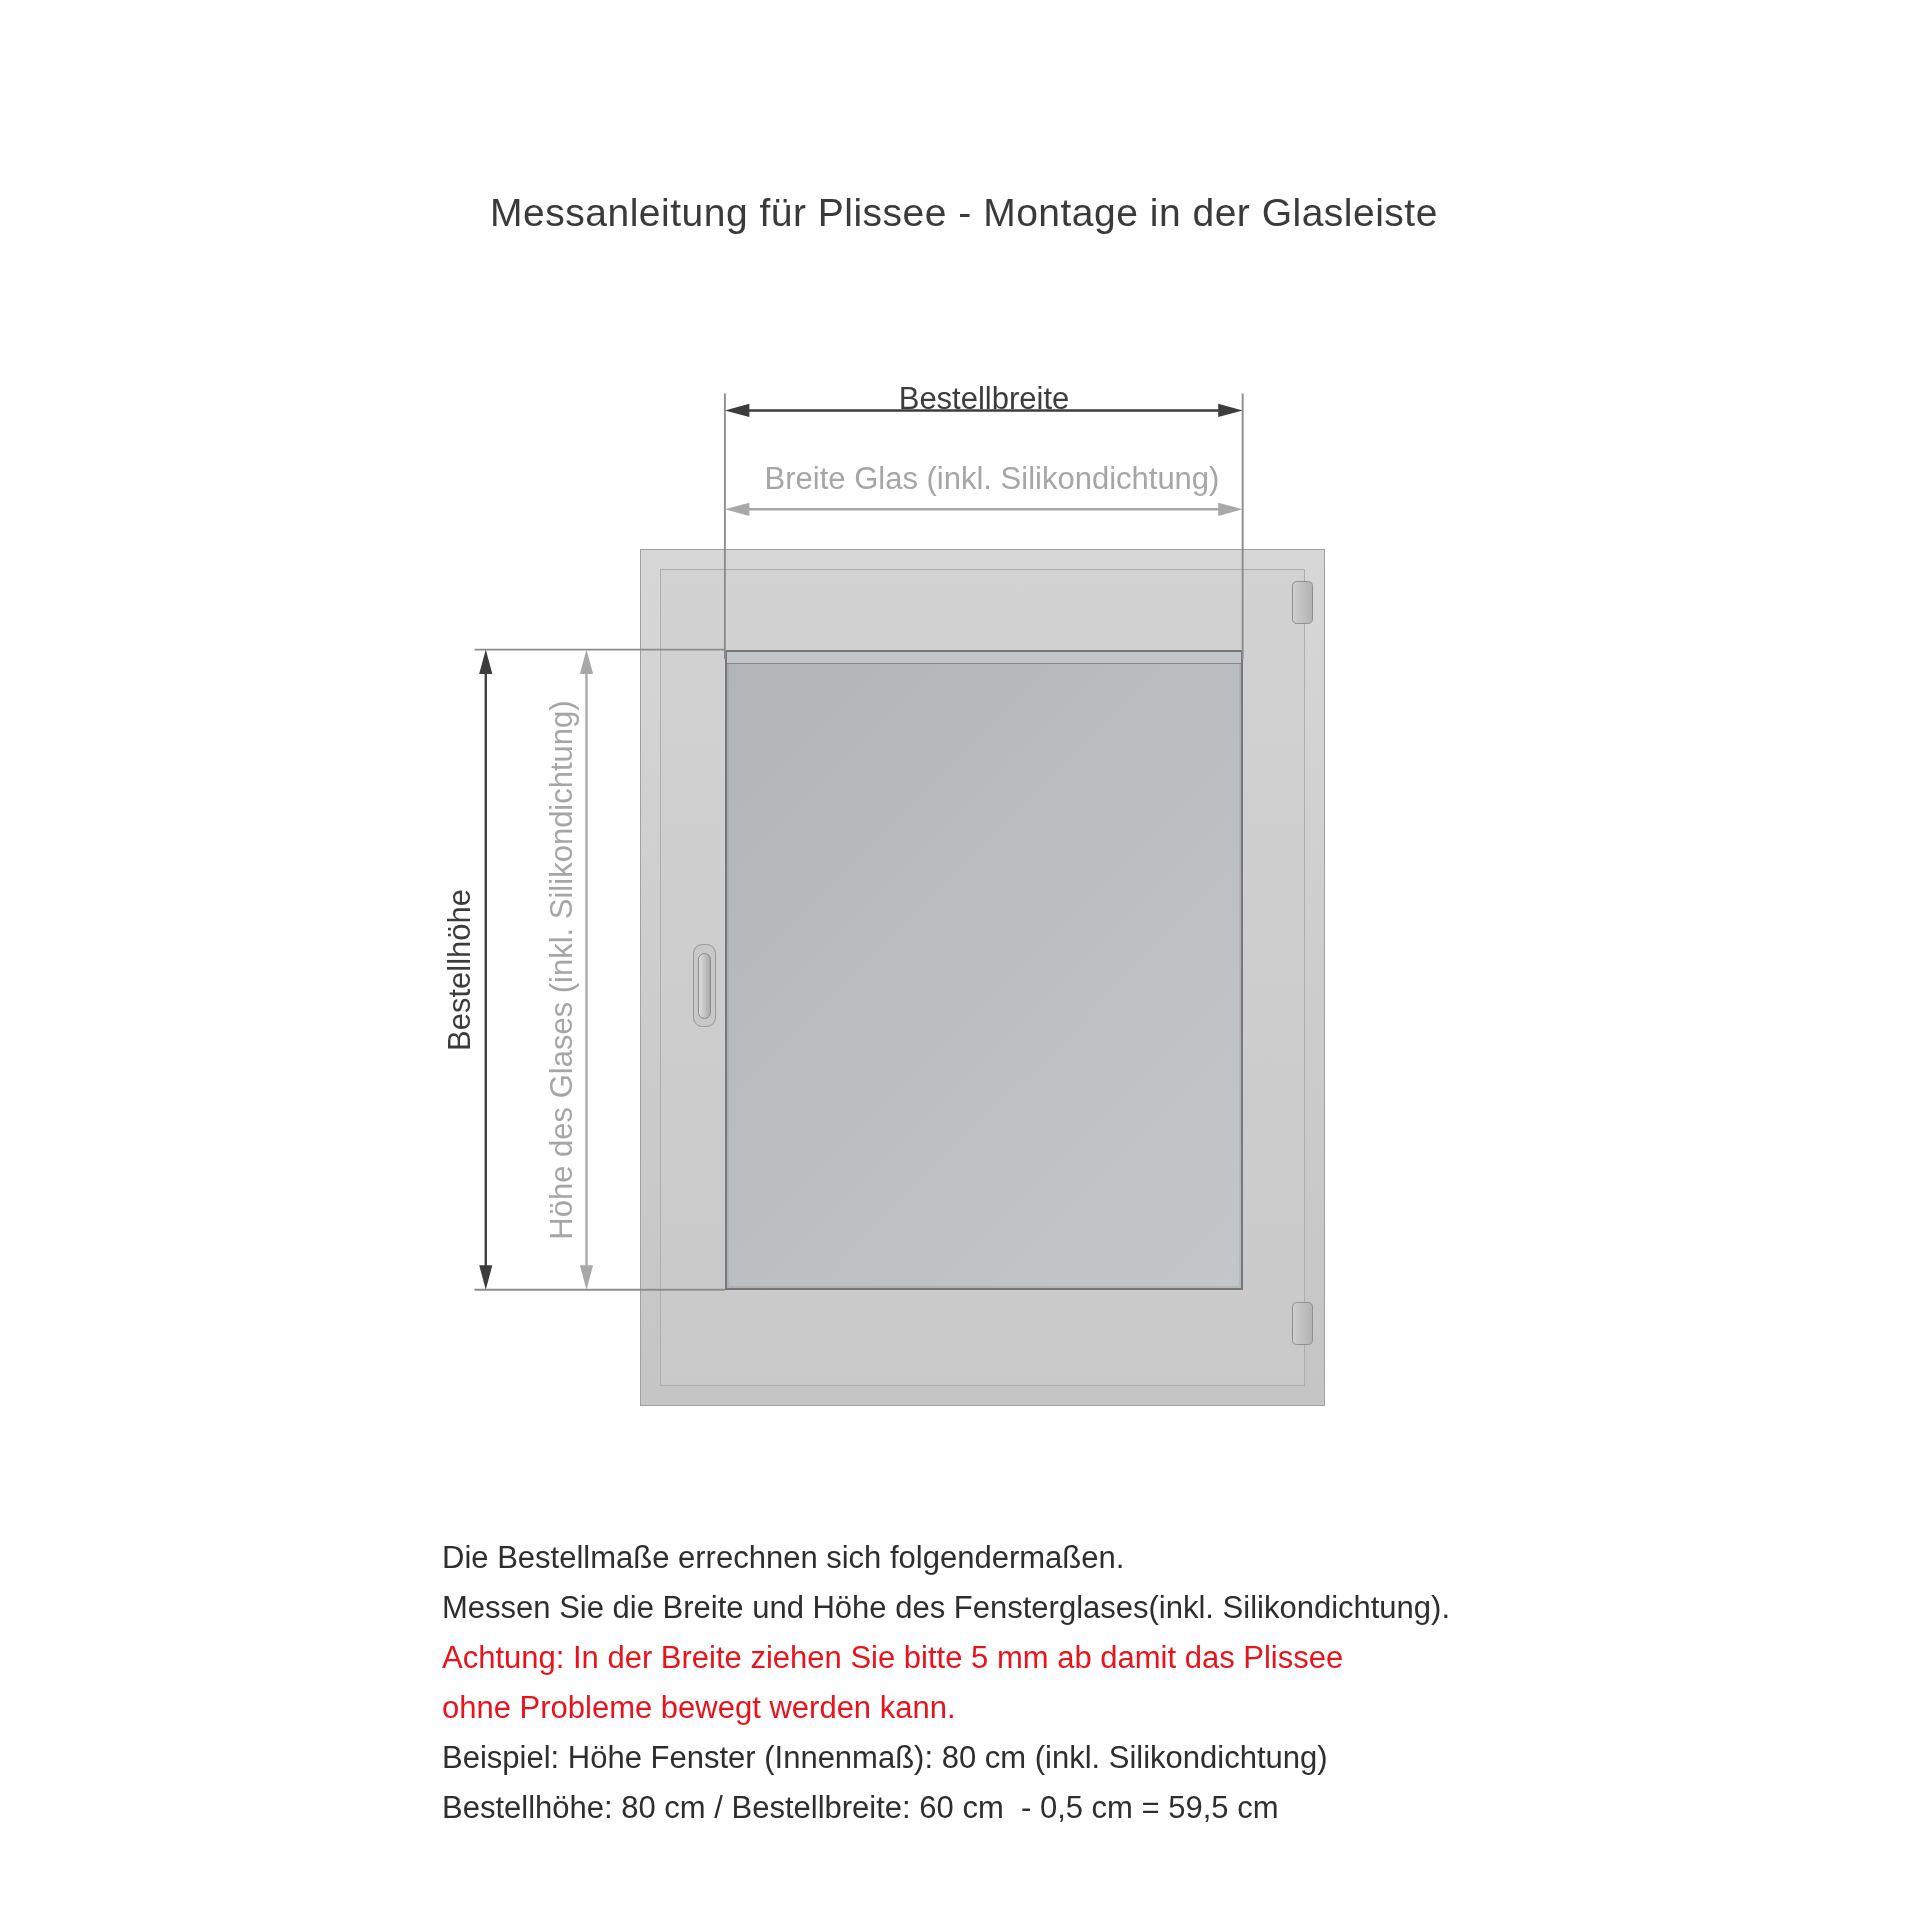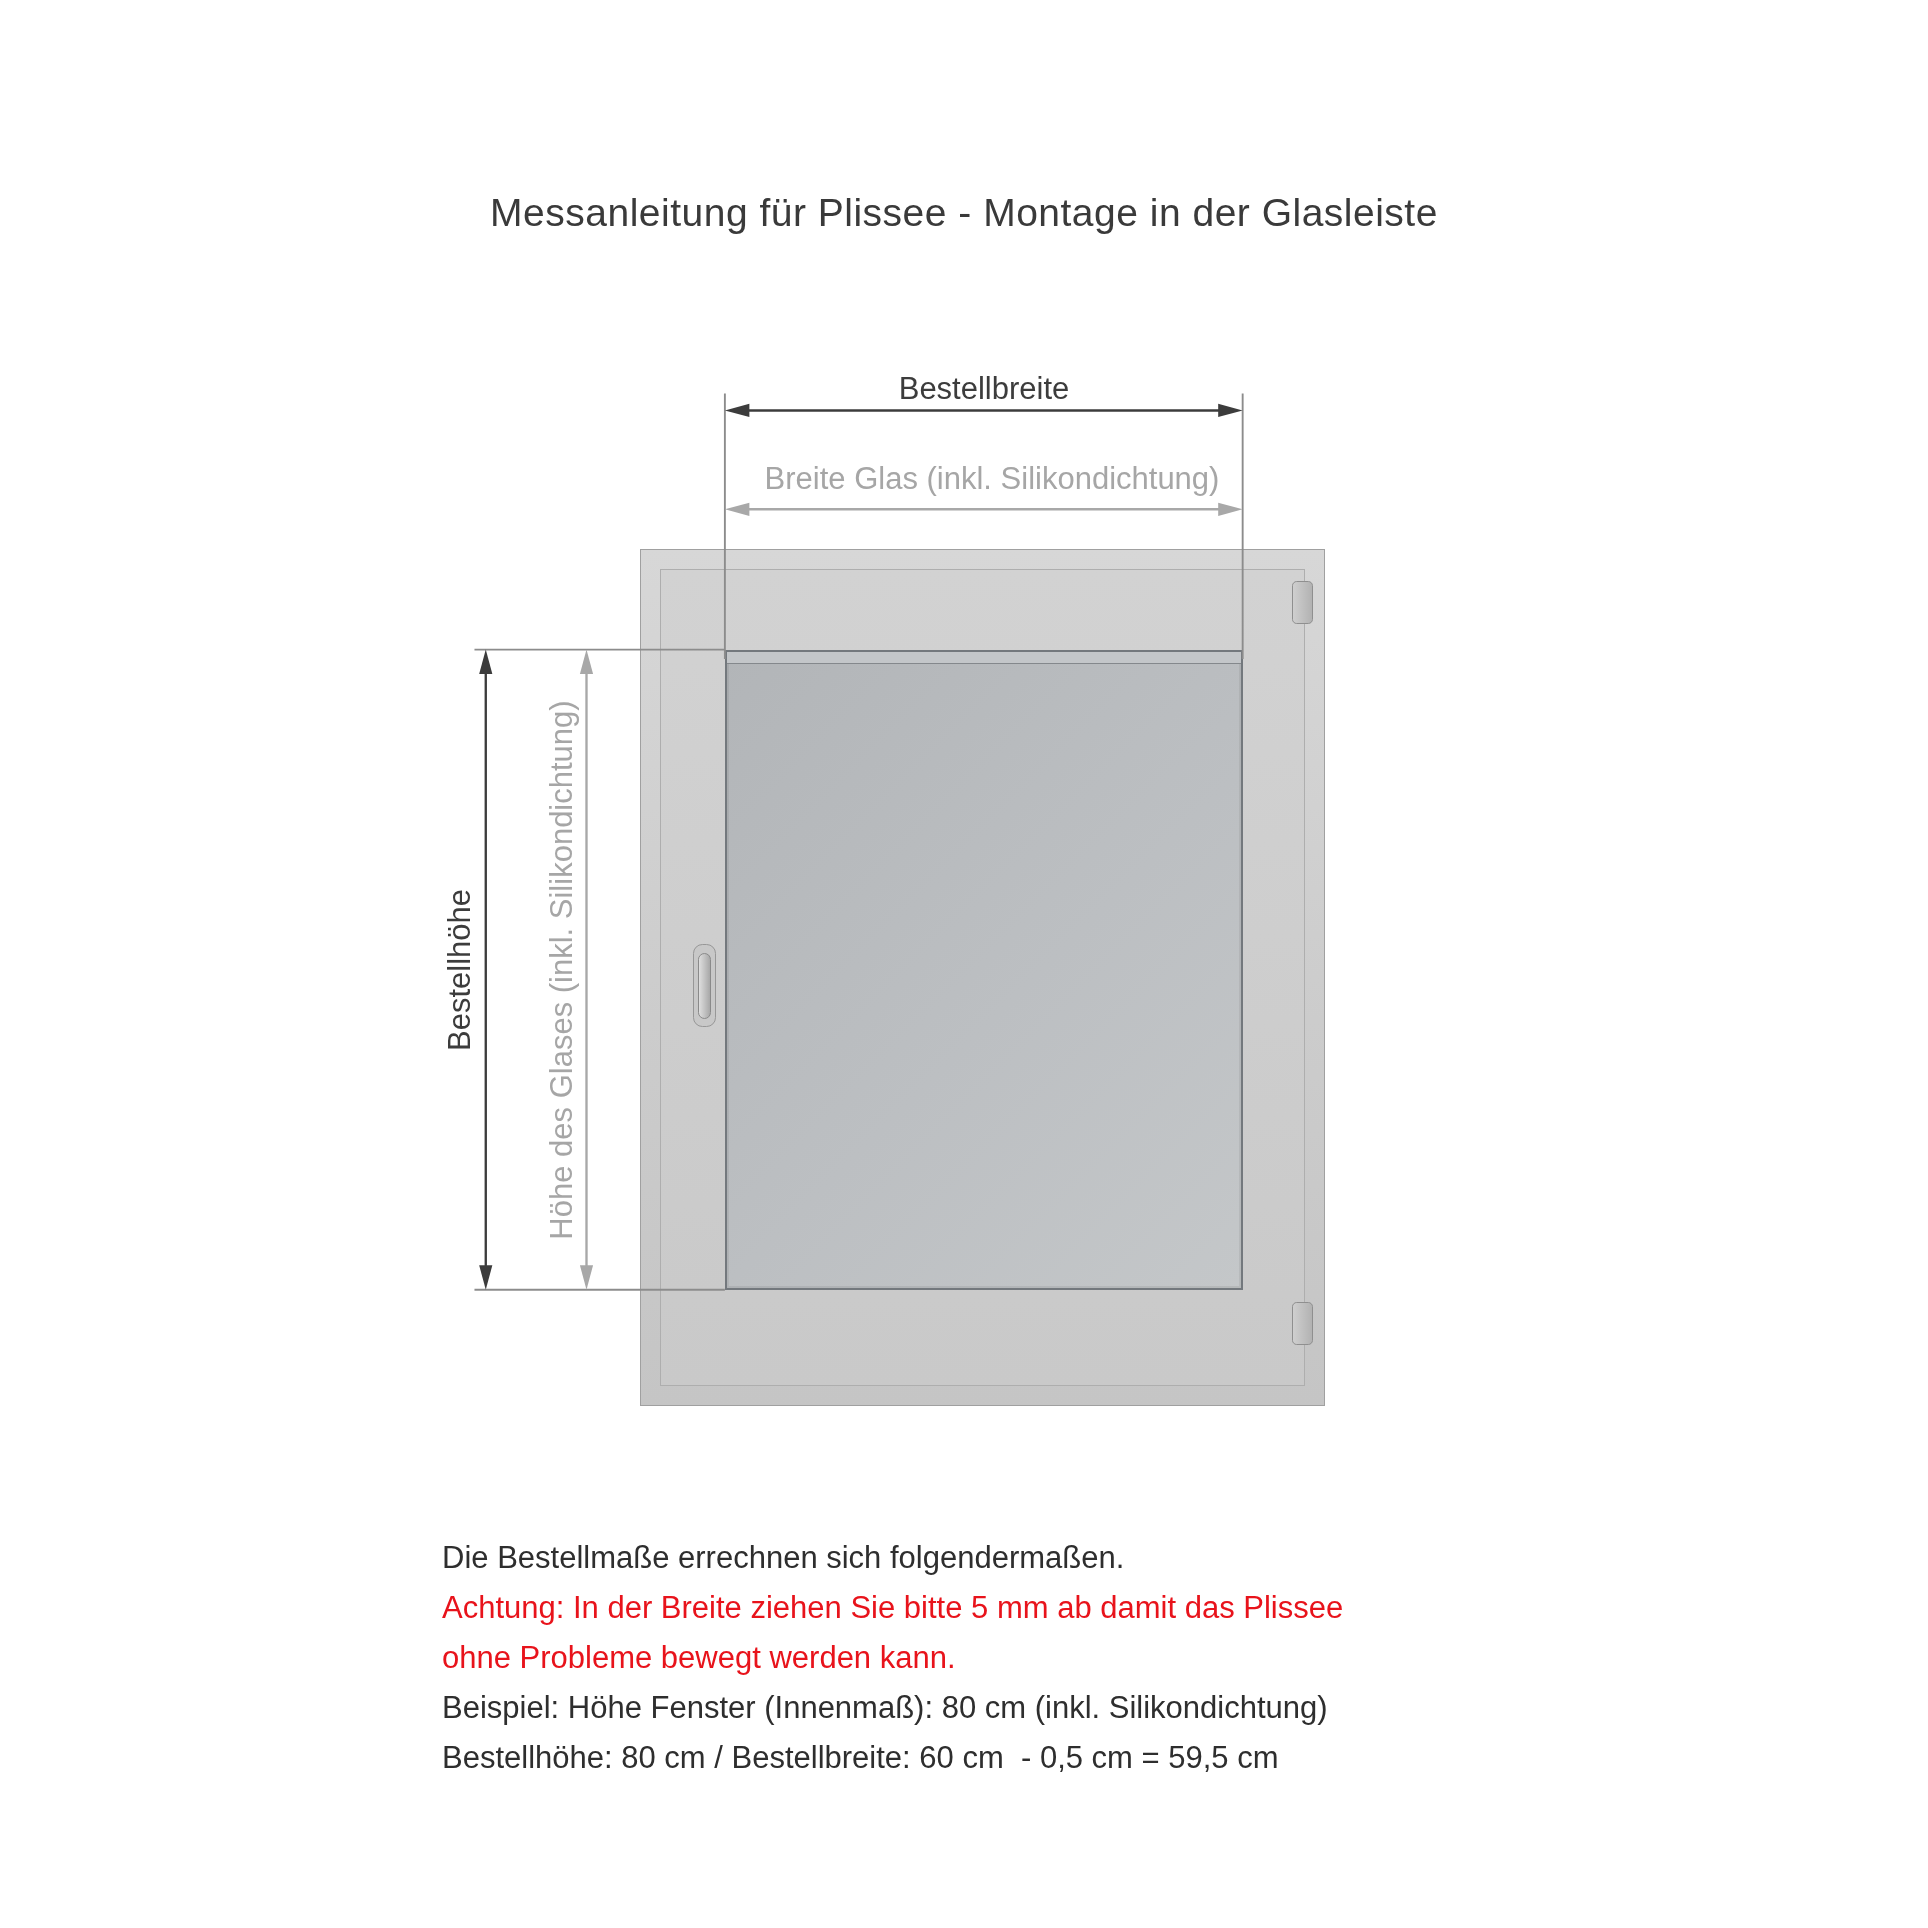--- a/index.html
+++ b/index.html
@@ -124,27 +124,28 @@
     <polygon class="head-dark" points="516,1370 509,1344 523,1344"></polygon>
   </g>
 
   <g>
     <line class="dim-gray" x1="623" y1="704" x2="623" y2="1356"></line>
     <polygon class="head-gray" points="623,690 616,716 630,716"></polygon>
     <polygon class="head-gray" points="623,1370 616,1344 630,1344"></polygon>
   </g>
 </svg>
 
-<div class="abs dim-label dark h-label" style="top:371px;">Bestellbreite</div>
+<div class="abs dim-label dark h-label" style="top:381px;">Bestellbreite</div>
 <div class="abs dim-label gray h-label" style="top:461px;padding-left:8px;">Breite Glas (inkl. Silikondichtung)</div>
 <div class="abs dim-label dark v-label" style="left:460px;top:970px;">Bestellhöhe</div>
 <div class="abs dim-label gray v-label" style="left:562px;top:970px;">Höhe des Glases (inkl. Silikondichtung)</div>
 
 <div class="abs text-block">
   <div class="line">Die Bestellmaße errechnen sich folgendermaßen.</div>
+  <div class="line">Messen Sie die Breite und Höhe des Fensterglases(inkl. Silikondichtung).</div>
   <div class="line red">Achtung: In der Breite ziehen Sie bitte 5 mm ab damit das Plissee</div>
   <div class="line red">ohne Probleme bewegt werden kann.</div>
   <div class="example-group">
     <div class="line">Beispiel: Höhe Fenster (Innenmaß): 80 cm (inkl. Silikondichtung)</div>
     <div class="line">Bestellhöhe: 80 cm / Bestellbreite: 60 cm  - 0,5 cm = 59,5 cm</div>
   </div>
 </div>
 
 
 </body></html>

